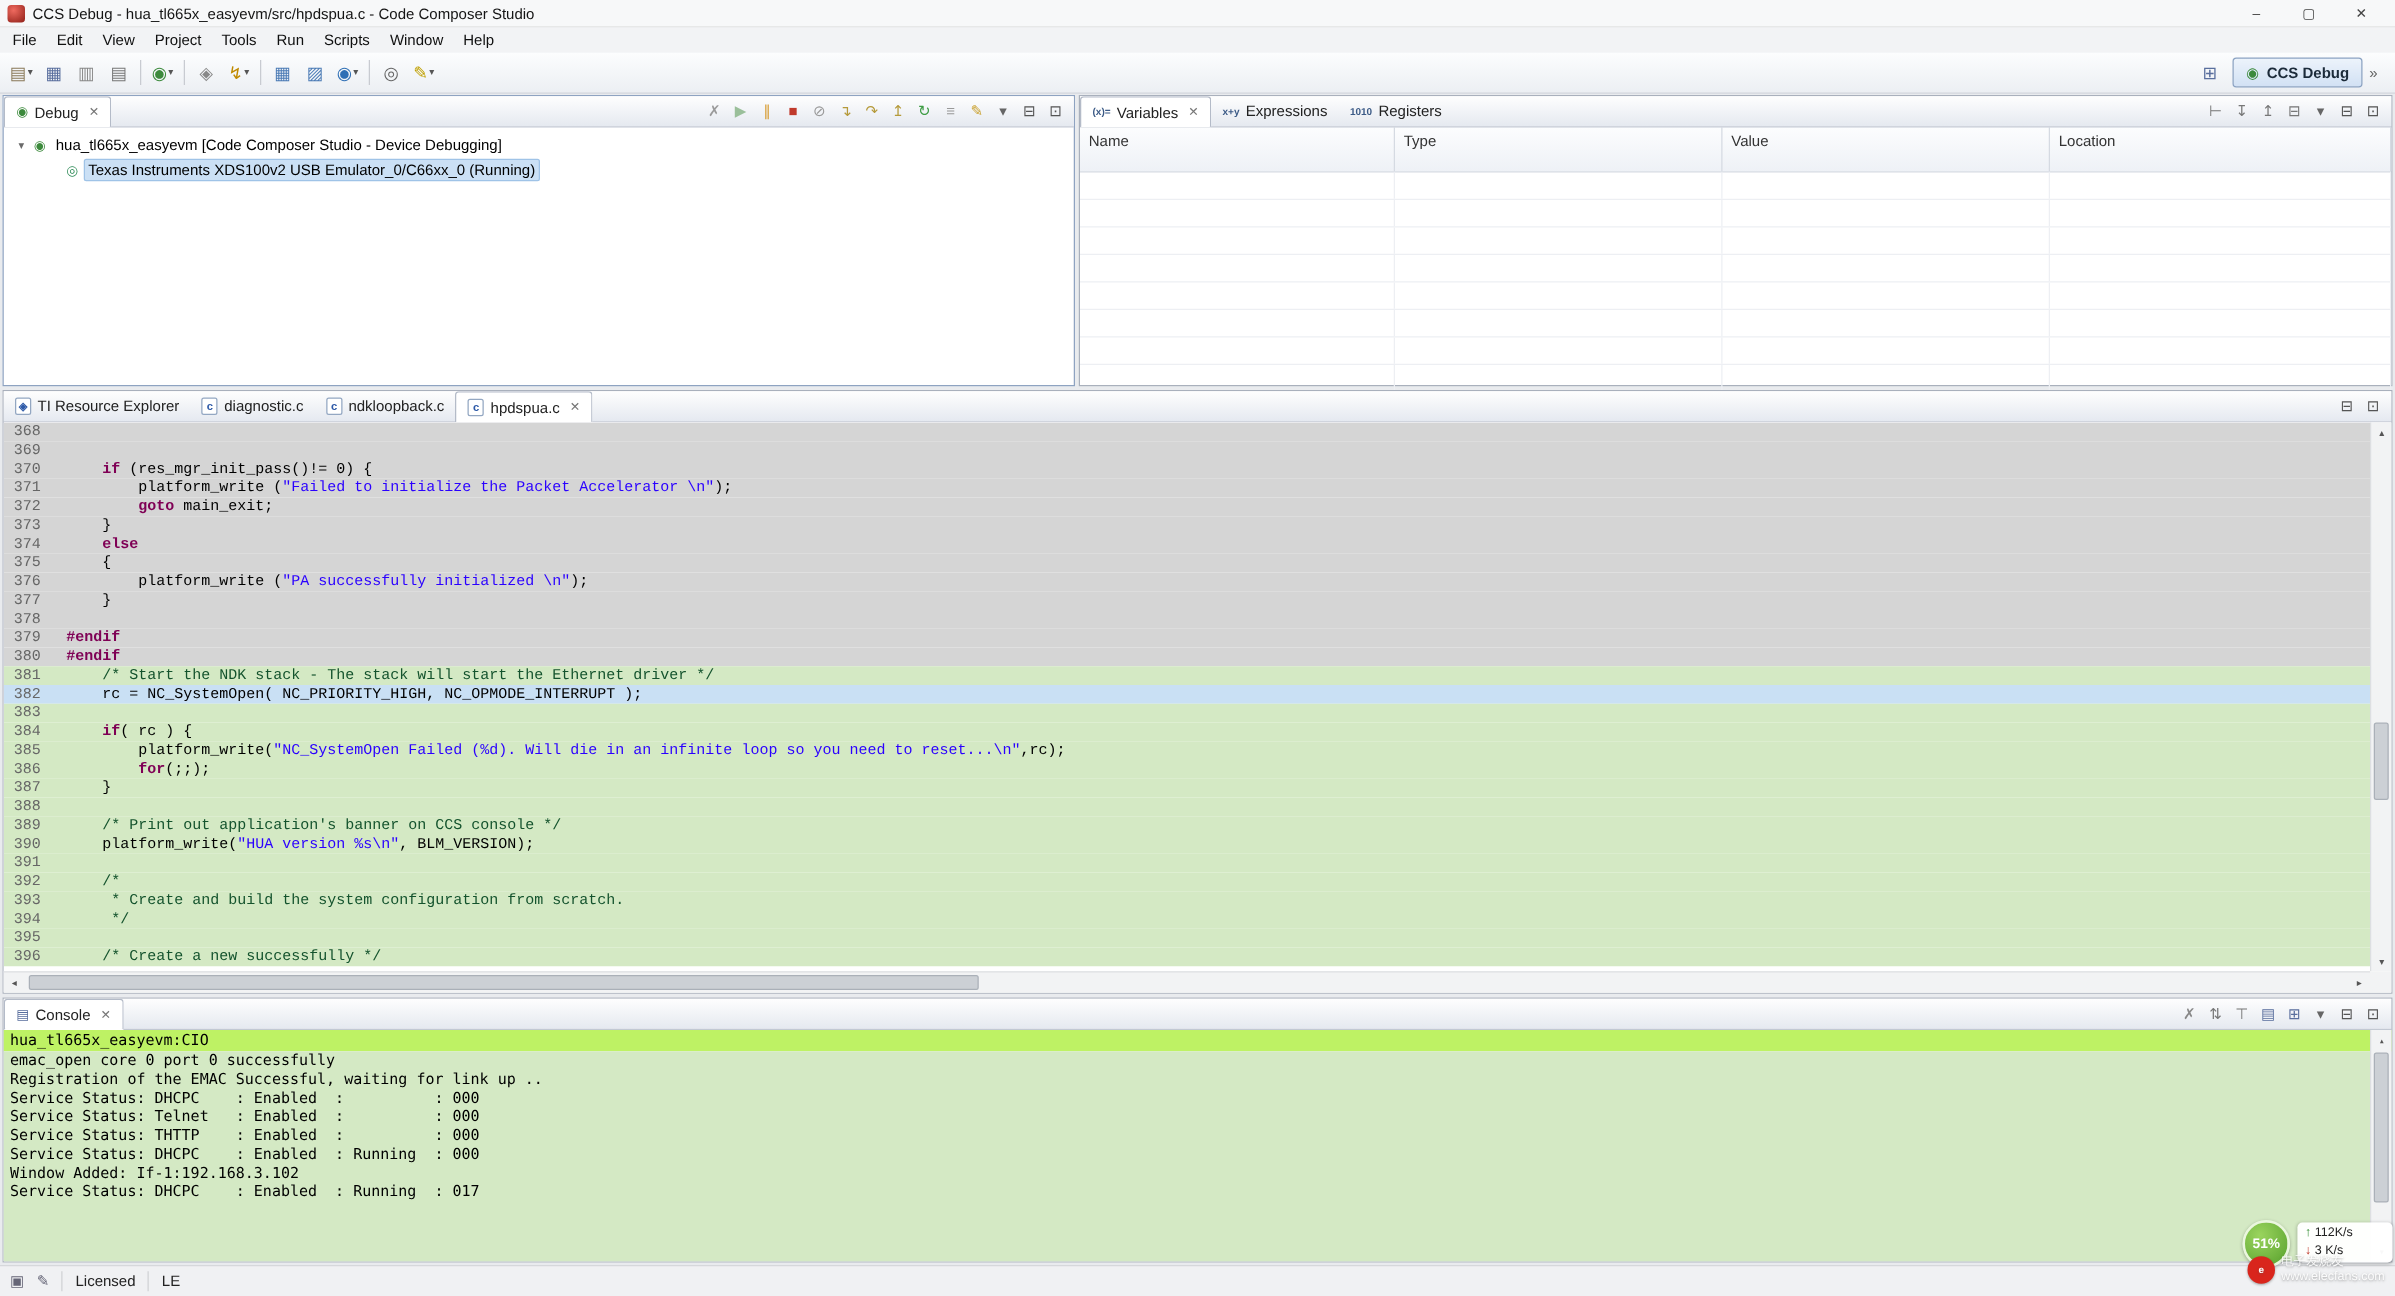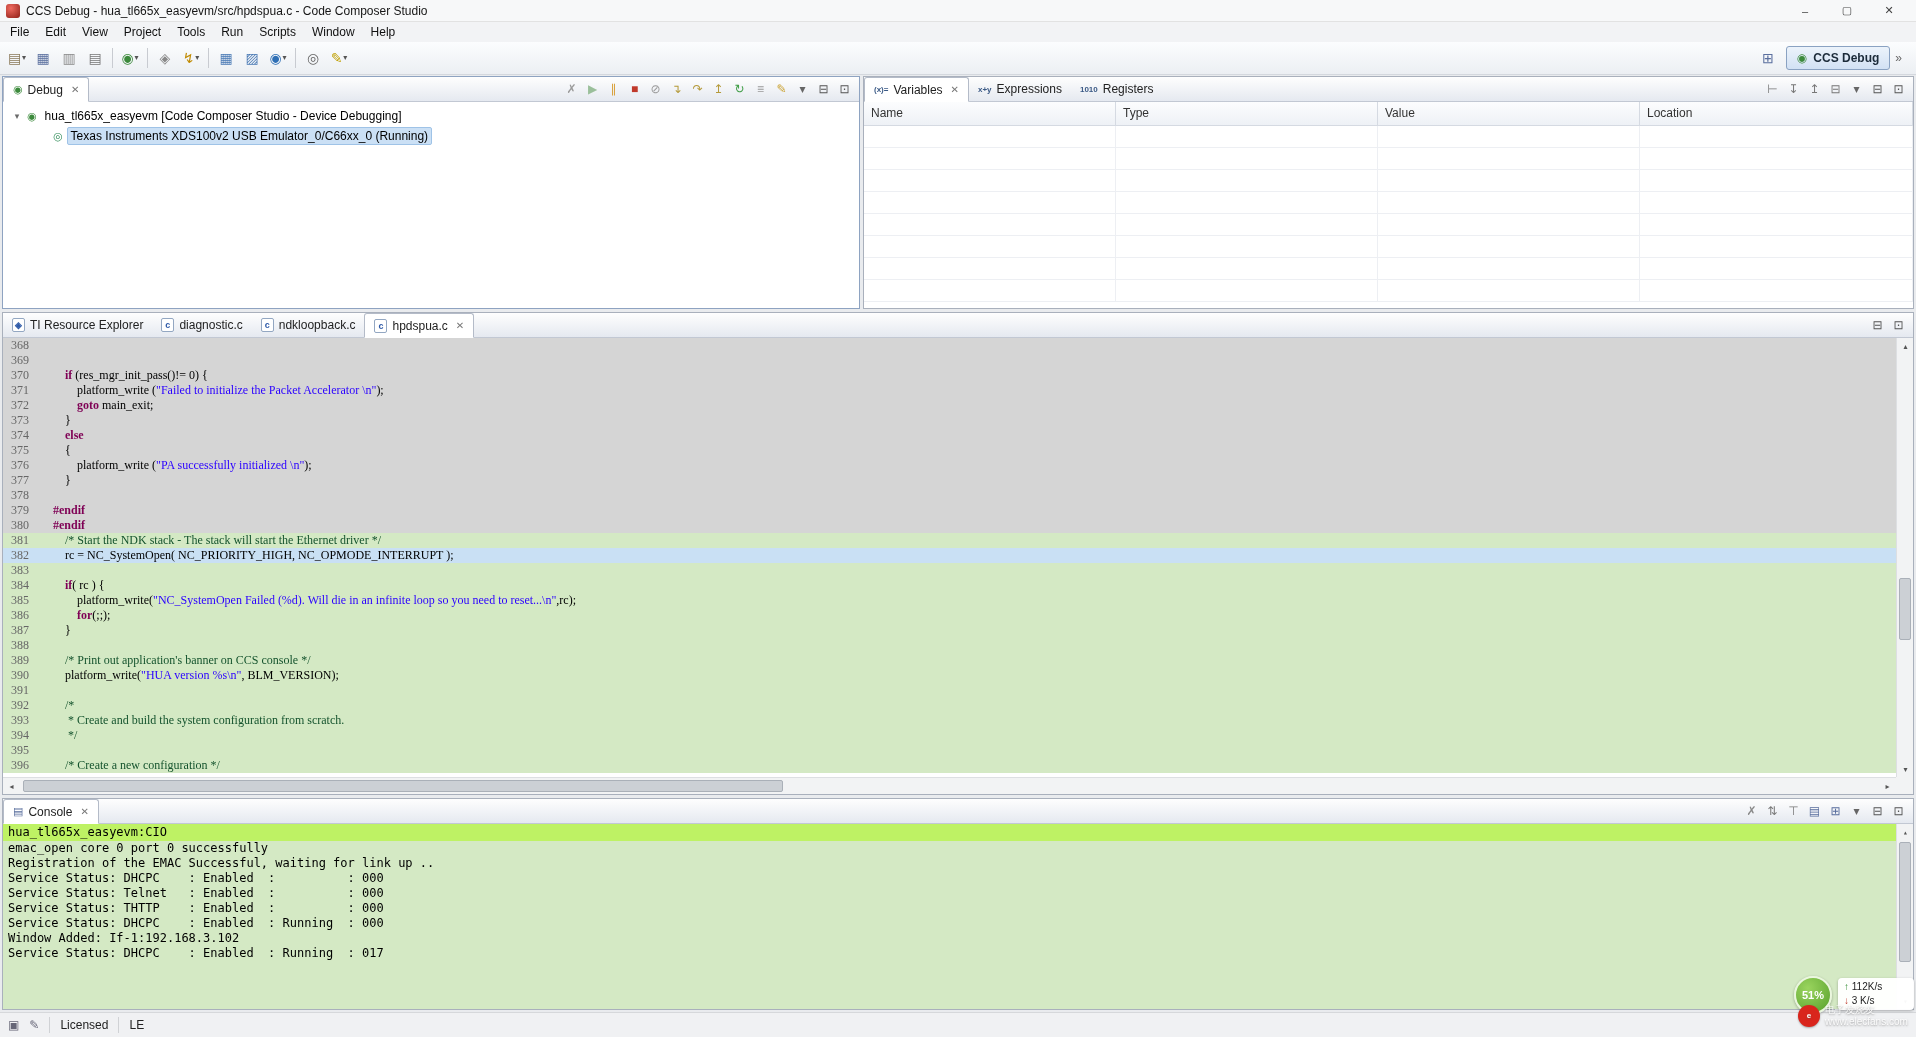--- a/index.html
+++ b/index.html
@@ -43,28 +43,28 @@
   .panel-toolbar{margin-left:auto;display:flex;align-items:center;padding-right:4px}
   .file-ic{width:13px;height:14px;background:#fff;border:1px solid #93a7c2;border-radius:2px;color:#2e5aa8;font-size:9px;font-weight:bold;display:flex;align-items:center;justify-content:center;flex:0 0 auto}
   
   #debug-tree{padding-top:4px;overflow:hidden}
   .tree-row{height:20px;display:flex;align-items:center;gap:4px;white-space:nowrap}
   .expander{width:12px;color:#6a6a6a;font-size:9px;text-align:center;flex:0 0 auto}
   .tree-ic{font-size:11px;flex:0 0 auto}
   .tree-label{padding:1px 3px;border:1px solid transparent}
   .tree-label.sel{background:#cbe0f5;border:1px solid #9fc3e7;border-radius:2px}
   
-  #vars-header{display:grid;grid-template-columns:252px 262px 262px 1fr;height:24px;background:linear-gradient(#fcfdfe,#eef1f6);border-bottom:1px solid #d5dae2}
+  #vars-header{display:grid;grid-template-columns:252px 262px 262px 1fr;height:36px;background:linear-gradient(#fcfdfe,#eef1f6);border-bottom:1px solid #d5dae2}
   .vh-cell{padding:4px 7px;border-right:1px solid #d5dae2;color:#333}
   .v-row{display:grid;grid-template-columns:252px 262px 262px 1fr;height:22px;border-bottom:1px solid #edeff3}
   .v-cell{border-right:1px solid #edeff3}
   
   #editor-body{position:absolute;top:25px;left:0;right:0;bottom:0;background:#fff}
   #code-wrap{position:absolute;left:0;top:0;right:17px;bottom:17px;overflow:hidden}
-  .crow{height:15px;display:flex;font-family:Liberation Serif, serif;font-size:12px;line-height:15px;white-space:pre}
+  .crow{height:15px;display:flex;font-family:Liberation Mono, monospace;font-size:12px;line-height:15px;white-space:pre}
   .bg-g{background:#d5d5d5}
   .bg-n{background:#d4e9c4}
   .bg-b{background:#c9e0f4}
   .lnum{flex:0 0 42px;color:#666;padding-left:8px}
   .ltext{flex:1;padding-left:8px}
   .tk{color:#7f0055;font-weight:bold}
   .ts{color:#2a00ff}
   .tc{color:#14532d}
   .tp{color:#000}
   
@@ -401,21 +401,21 @@
         <div class="crow bg-n"><span class="lnum">386</span><span class="ltext"><span class="tp">        </span><span class="tk">for</span><span class="tp">(;;);</span></span></div>
         <div class="crow bg-n"><span class="lnum">387</span><span class="ltext"><span class="tp">    }</span></span></div>
         <div class="crow bg-n"><span class="lnum">388</span><span class="ltext"></span></div>
         <div class="crow bg-n"><span class="lnum">389</span><span class="ltext"><span class="tp">    </span><span class="tc">/* Print out application's banner on CCS console */</span></span></div>
         <div class="crow bg-n"><span class="lnum">390</span><span class="ltext"><span class="tp">    platform_write(</span><span class="ts">"HUA version %s\n"</span><span class="tp">, BLM_VERSION);</span></span></div>
         <div class="crow bg-n"><span class="lnum">391</span><span class="ltext"></span></div>
         <div class="crow bg-n"><span class="lnum">392</span><span class="ltext"><span class="tp">    </span><span class="tc">/*</span></span></div>
         <div class="crow bg-n"><span class="lnum">393</span><span class="ltext"><span class="tp">     </span><span class="tc">* Create and build the system configuration from scratch.</span></span></div>
         <div class="crow bg-n"><span class="lnum">394</span><span class="ltext"><span class="tp">     </span><span class="tc">*/</span></span></div>
         <div class="crow bg-n"><span class="lnum">395</span><span class="ltext"></span></div>
-        <div class="crow bg-n"><span class="lnum">396</span><span class="ltext"><span class="tp">    </span><span class="tc">/* Create a new configuration */</span></span></div>
+        <div class="crow bg-n"><span class="lnum">396</span><span class="ltext"><span class="tp">    </span><span class="tc">/* Create a new successfully */</span></span></div>
       </div>
     <div class="vscroll" id="editor-vscroll">
       <span class="sb-arrow up">▴</span>
       <div class="vthumb" style="top:240px;height:62px"></div>
       <span class="sb-arrow down">▾</span>
     </div>
     <div class="hscroll">
       <span class="sb-arrow left">◂</span>
       <div class="hthumb" style="left:20px;width:760px"></div>
       <span class="sb-arrow right">▸</span>

